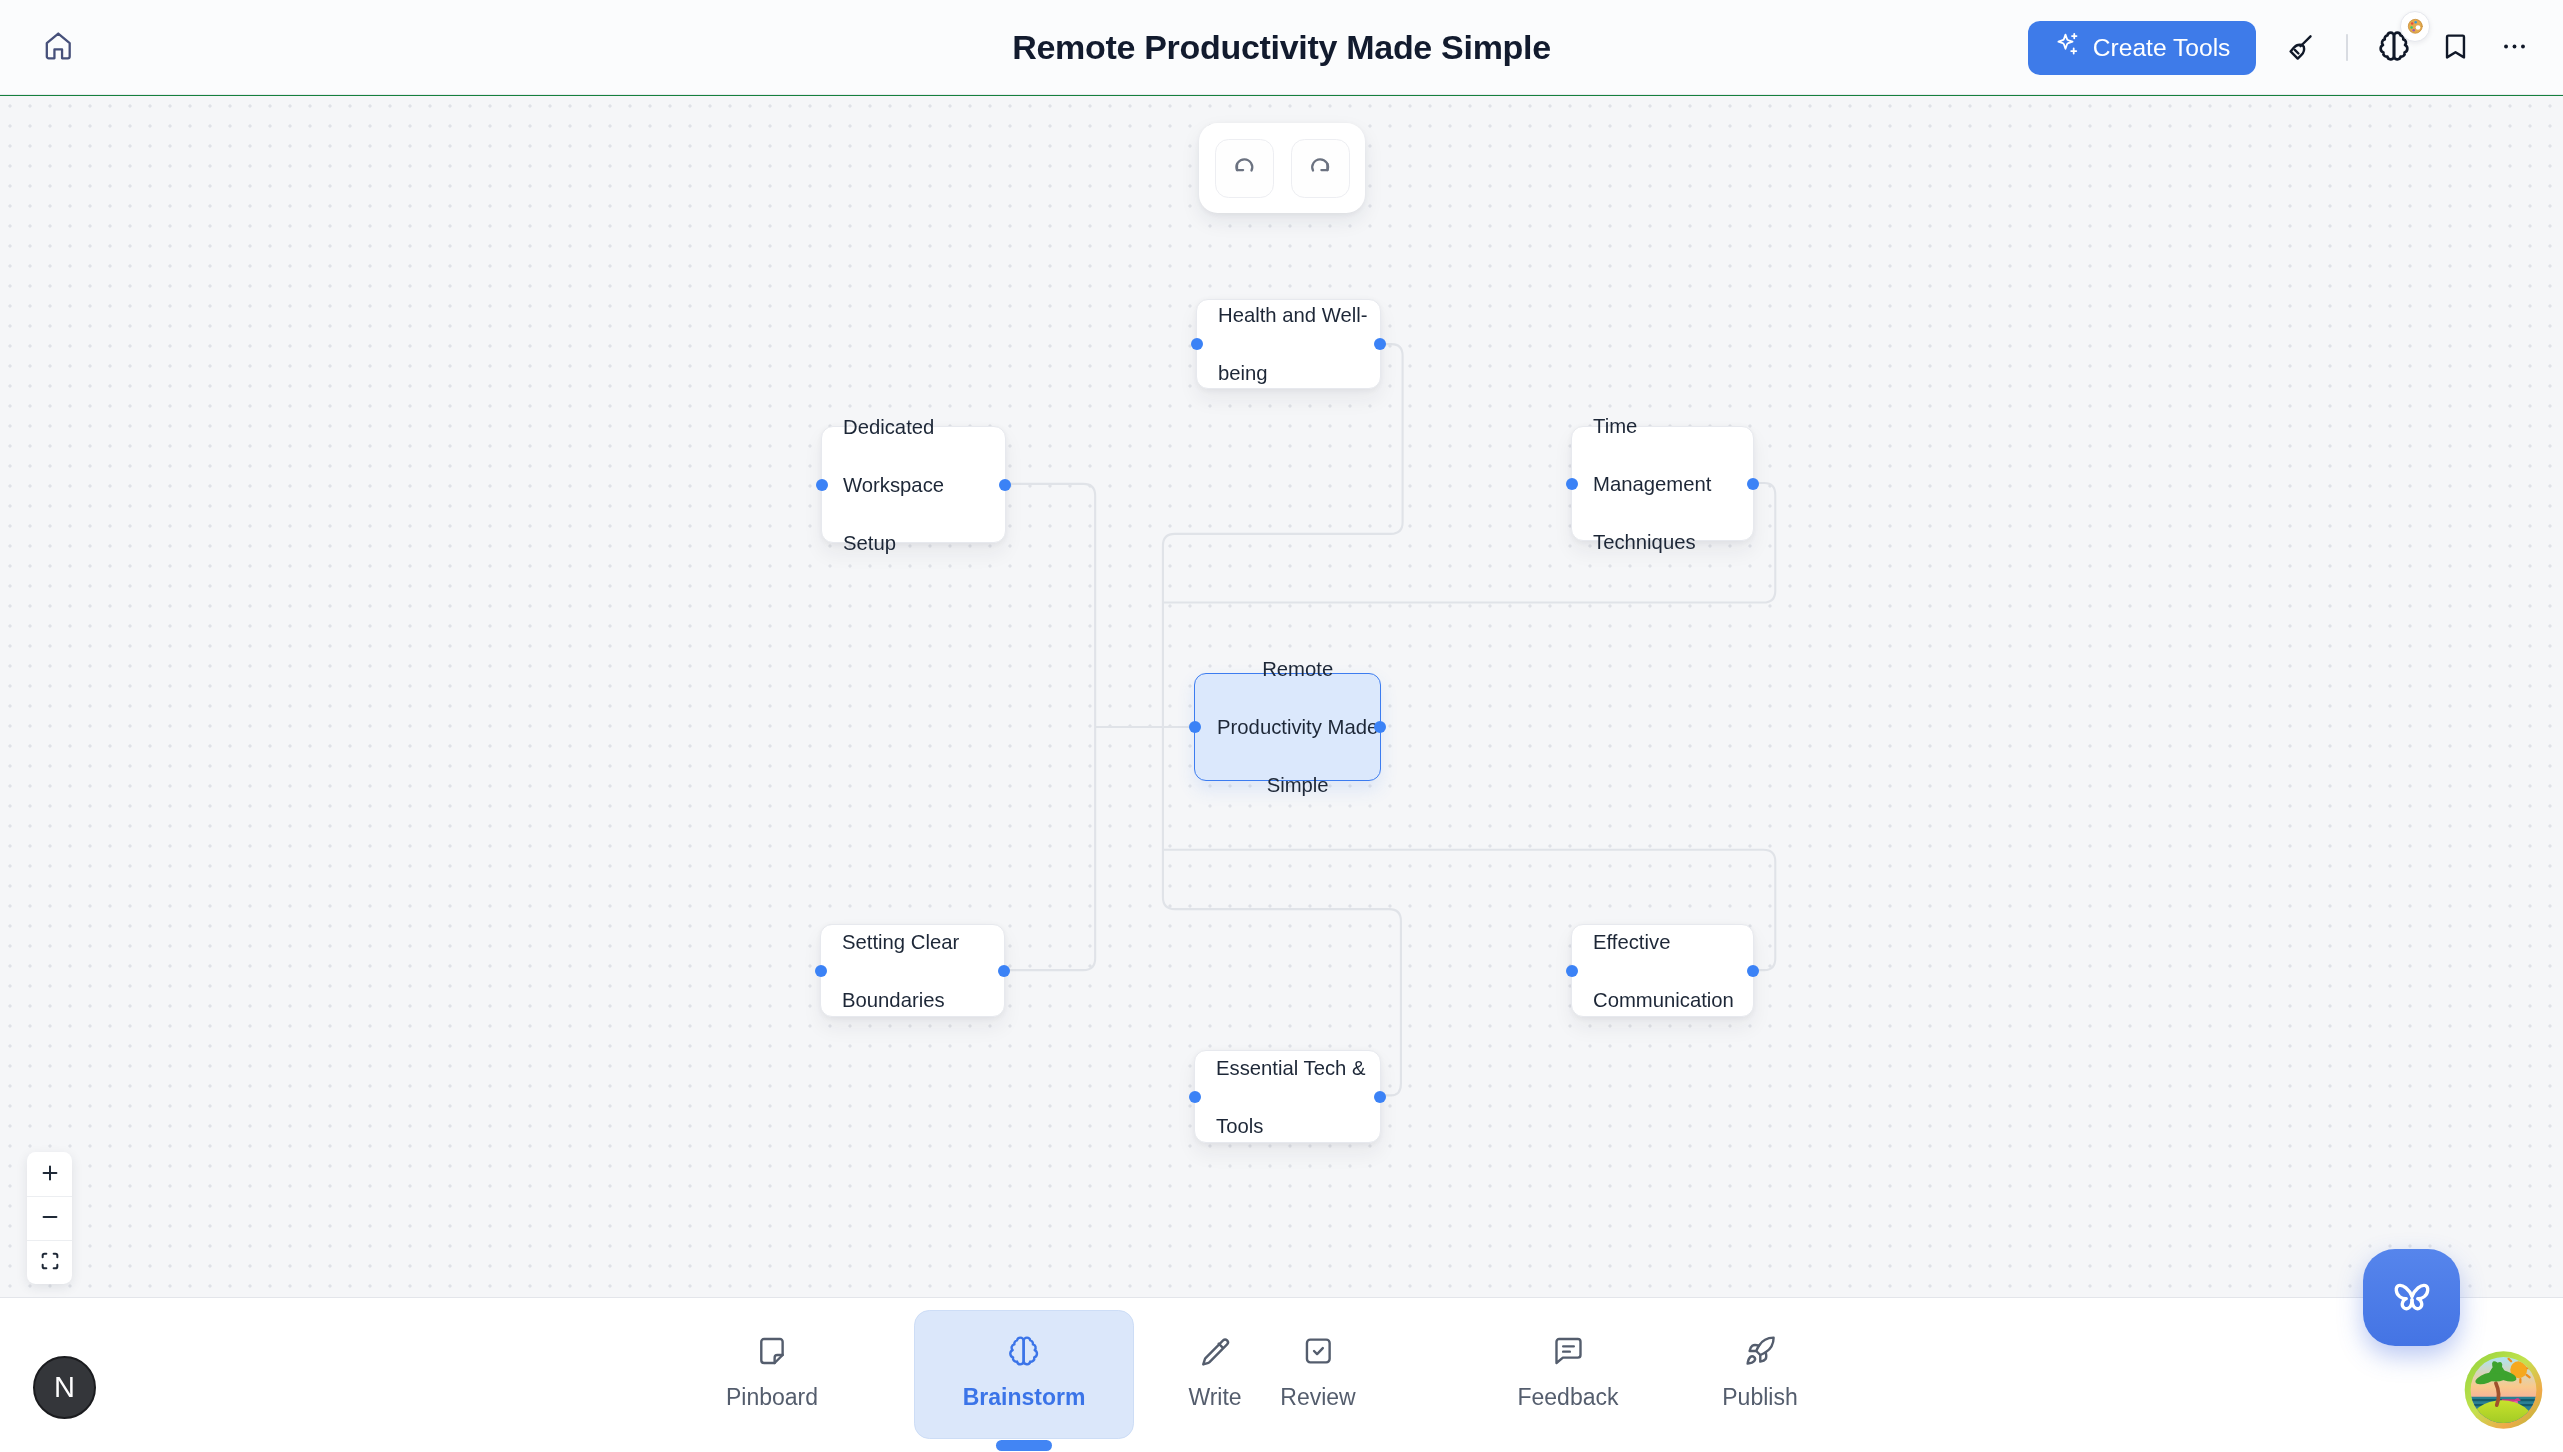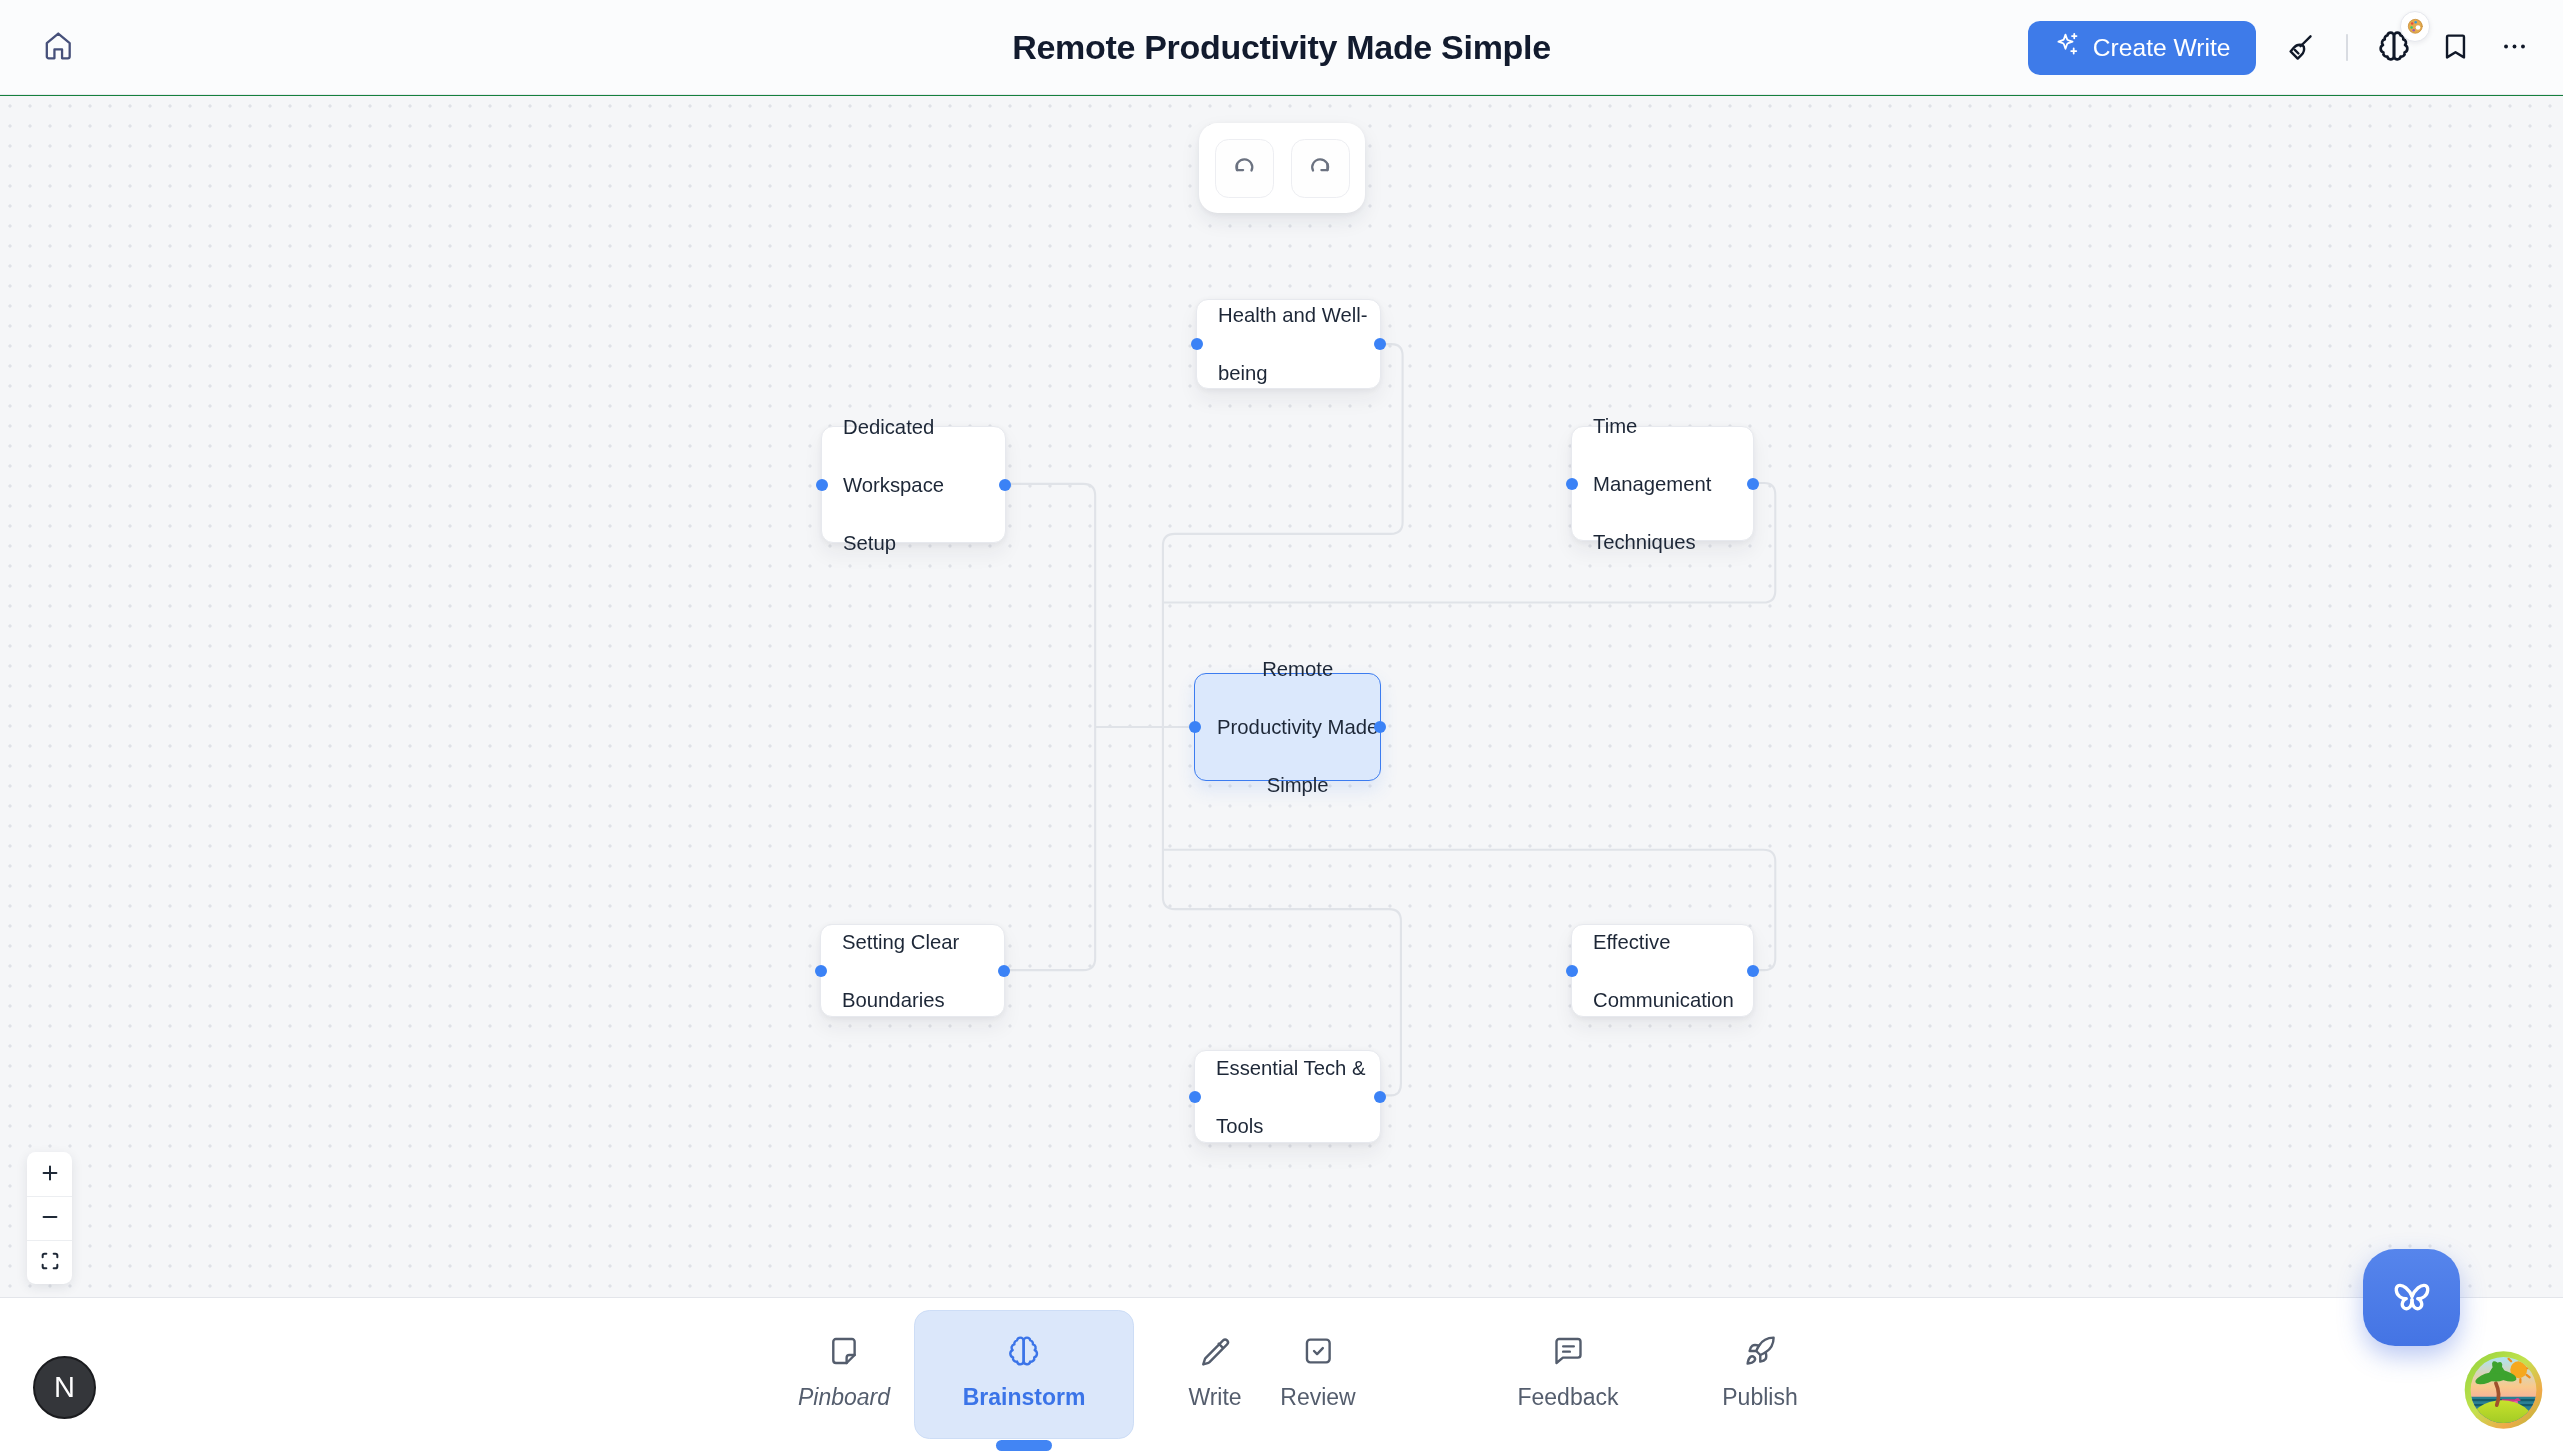--- a/index.html
+++ b/index.html
@@ -82,21 +82,21 @@
           </svg></span>
     </div>
     <div class="page-title">Remote Productivity Made Simple</div>
     <div class="header-actions">
       <button class="btn-create">
         <span><svg width="27" height="27" viewBox="0 0 24 24" fill="none" stroke="currentColor" stroke-width="1.6" stroke-linecap="round" stroke-linejoin="round">
               <path d="M10.2 3.2l1.3 3.8a2 2 0 0 0 1.2 1.2l3.8 1.3-3.8 1.3a2 2 0 0 0-1.2 1.2l-1.3 3.8-1.3-3.8a2 2 0 0 0-1.2-1.2L3.9 9.5l3.8-1.3a2 2 0 0 0 1.2-1.2Z"></path>
               <path d="M18 2.5v4M16 4.5h4"></path>
               <path d="M17.5 15.5v4.5M15.3 17.8h4.5"></path>
             </svg></span>
-        <span>Create Write</span>
+        <span>Create Tools</span>
       </button>
       <div id="header-icons" style="display:flex;align-items:center;gap:30.5px;">
           <div class="icon-btn">
             <span><svg width="29" height="29" viewBox="0 0 24 24" fill="none" stroke="currentColor" stroke-width="2" stroke-linecap="round" stroke-linejoin="round">
                 <path d="M20.3 3.6 12 11.8"></path>
                 <path d="M13.2 10.7c-2.5-.6-5.1.3-6.8 2.3l-2.6 3.1 5.9 5.9 2.9-2.8c2-1.9 2.8-4.6 2.1-7.1z"></path>
                 <path d="M7.3 14.8l3 3"></path>
               </svg></span>
           </div>
           <div class="v-divider"></div>
@@ -218,21 +218,21 @@
           <span><svg width="22" height="22" viewBox="0 0 24 24" fill="none" stroke="currentColor" stroke-width="2.2" stroke-linecap="round" stroke-linejoin="round">
               <path d="M4 8V6a2 2 0 0 1 2-2h2M16 4h2a2 2 0 0 1 2 2v2M20 16v2a2 2 0 0 1-2 2h-2M8 20H6a2 2 0 0 1-2-2v-2"></path>
             </svg></span>
         </button>
       </div>
   </div>
 
   <div class="footer">
     <div class="tab-pill"></div>
     <div id="tabs">
-        <div class="tab" style="left: 844px; font-style: italic;">
+        <div class="tab" style="left: 772px;">
           <span><svg width="32" height="32" viewBox="0 0 24 24" fill="none" stroke="currentColor" stroke-width="1.8" stroke-linecap="round" stroke-linejoin="round">
               <path d="M16 3H6a2 2 0 0 0-2 2v14a2 2 0 0 0 2 2h8l6-6V5a2 2 0 0 0-2-2Z"></path>
               <path d="M14 21v-4a2 2 0 0 1 2-2h4"></path>
             </svg></span>
           <span class="tlabel">Pinboard</span>
         </div>
         <div class="tab active" style="left: 1024px;">
           <span><svg width="32" height="32" viewBox="0 0 24 24" fill="none" stroke="currentColor" stroke-width="1.8" stroke-linecap="round" stroke-linejoin="round">
               <path d="M9.5 2A2.5 2.5 0 0 1 12 4.5v15a2.5 2.5 0 0 1-4.96.44 2.5 2.5 0 0 1-2.96-3.08 3 3 0 0 1-.34-5.58 2.5 2.5 0 0 1 1.32-4.24 2.5 2.5 0 0 1 1.98-3A2.5 2.5 0 0 1 9.5 2Z"></path>
               <path d="M14.5 2A2.5 2.5 0 0 0 12 4.5v15a2.5 2.5 0 0 0 4.96.44 2.5 2.5 0 0 0 2.96-3.08 3 3 0 0 0 .34-5.58 2.5 2.5 0 0 0-1.32-4.24 2.5 2.5 0 0 0-1.98-3A2.5 2.5 0 0 0 14.5 2Z"></path>

